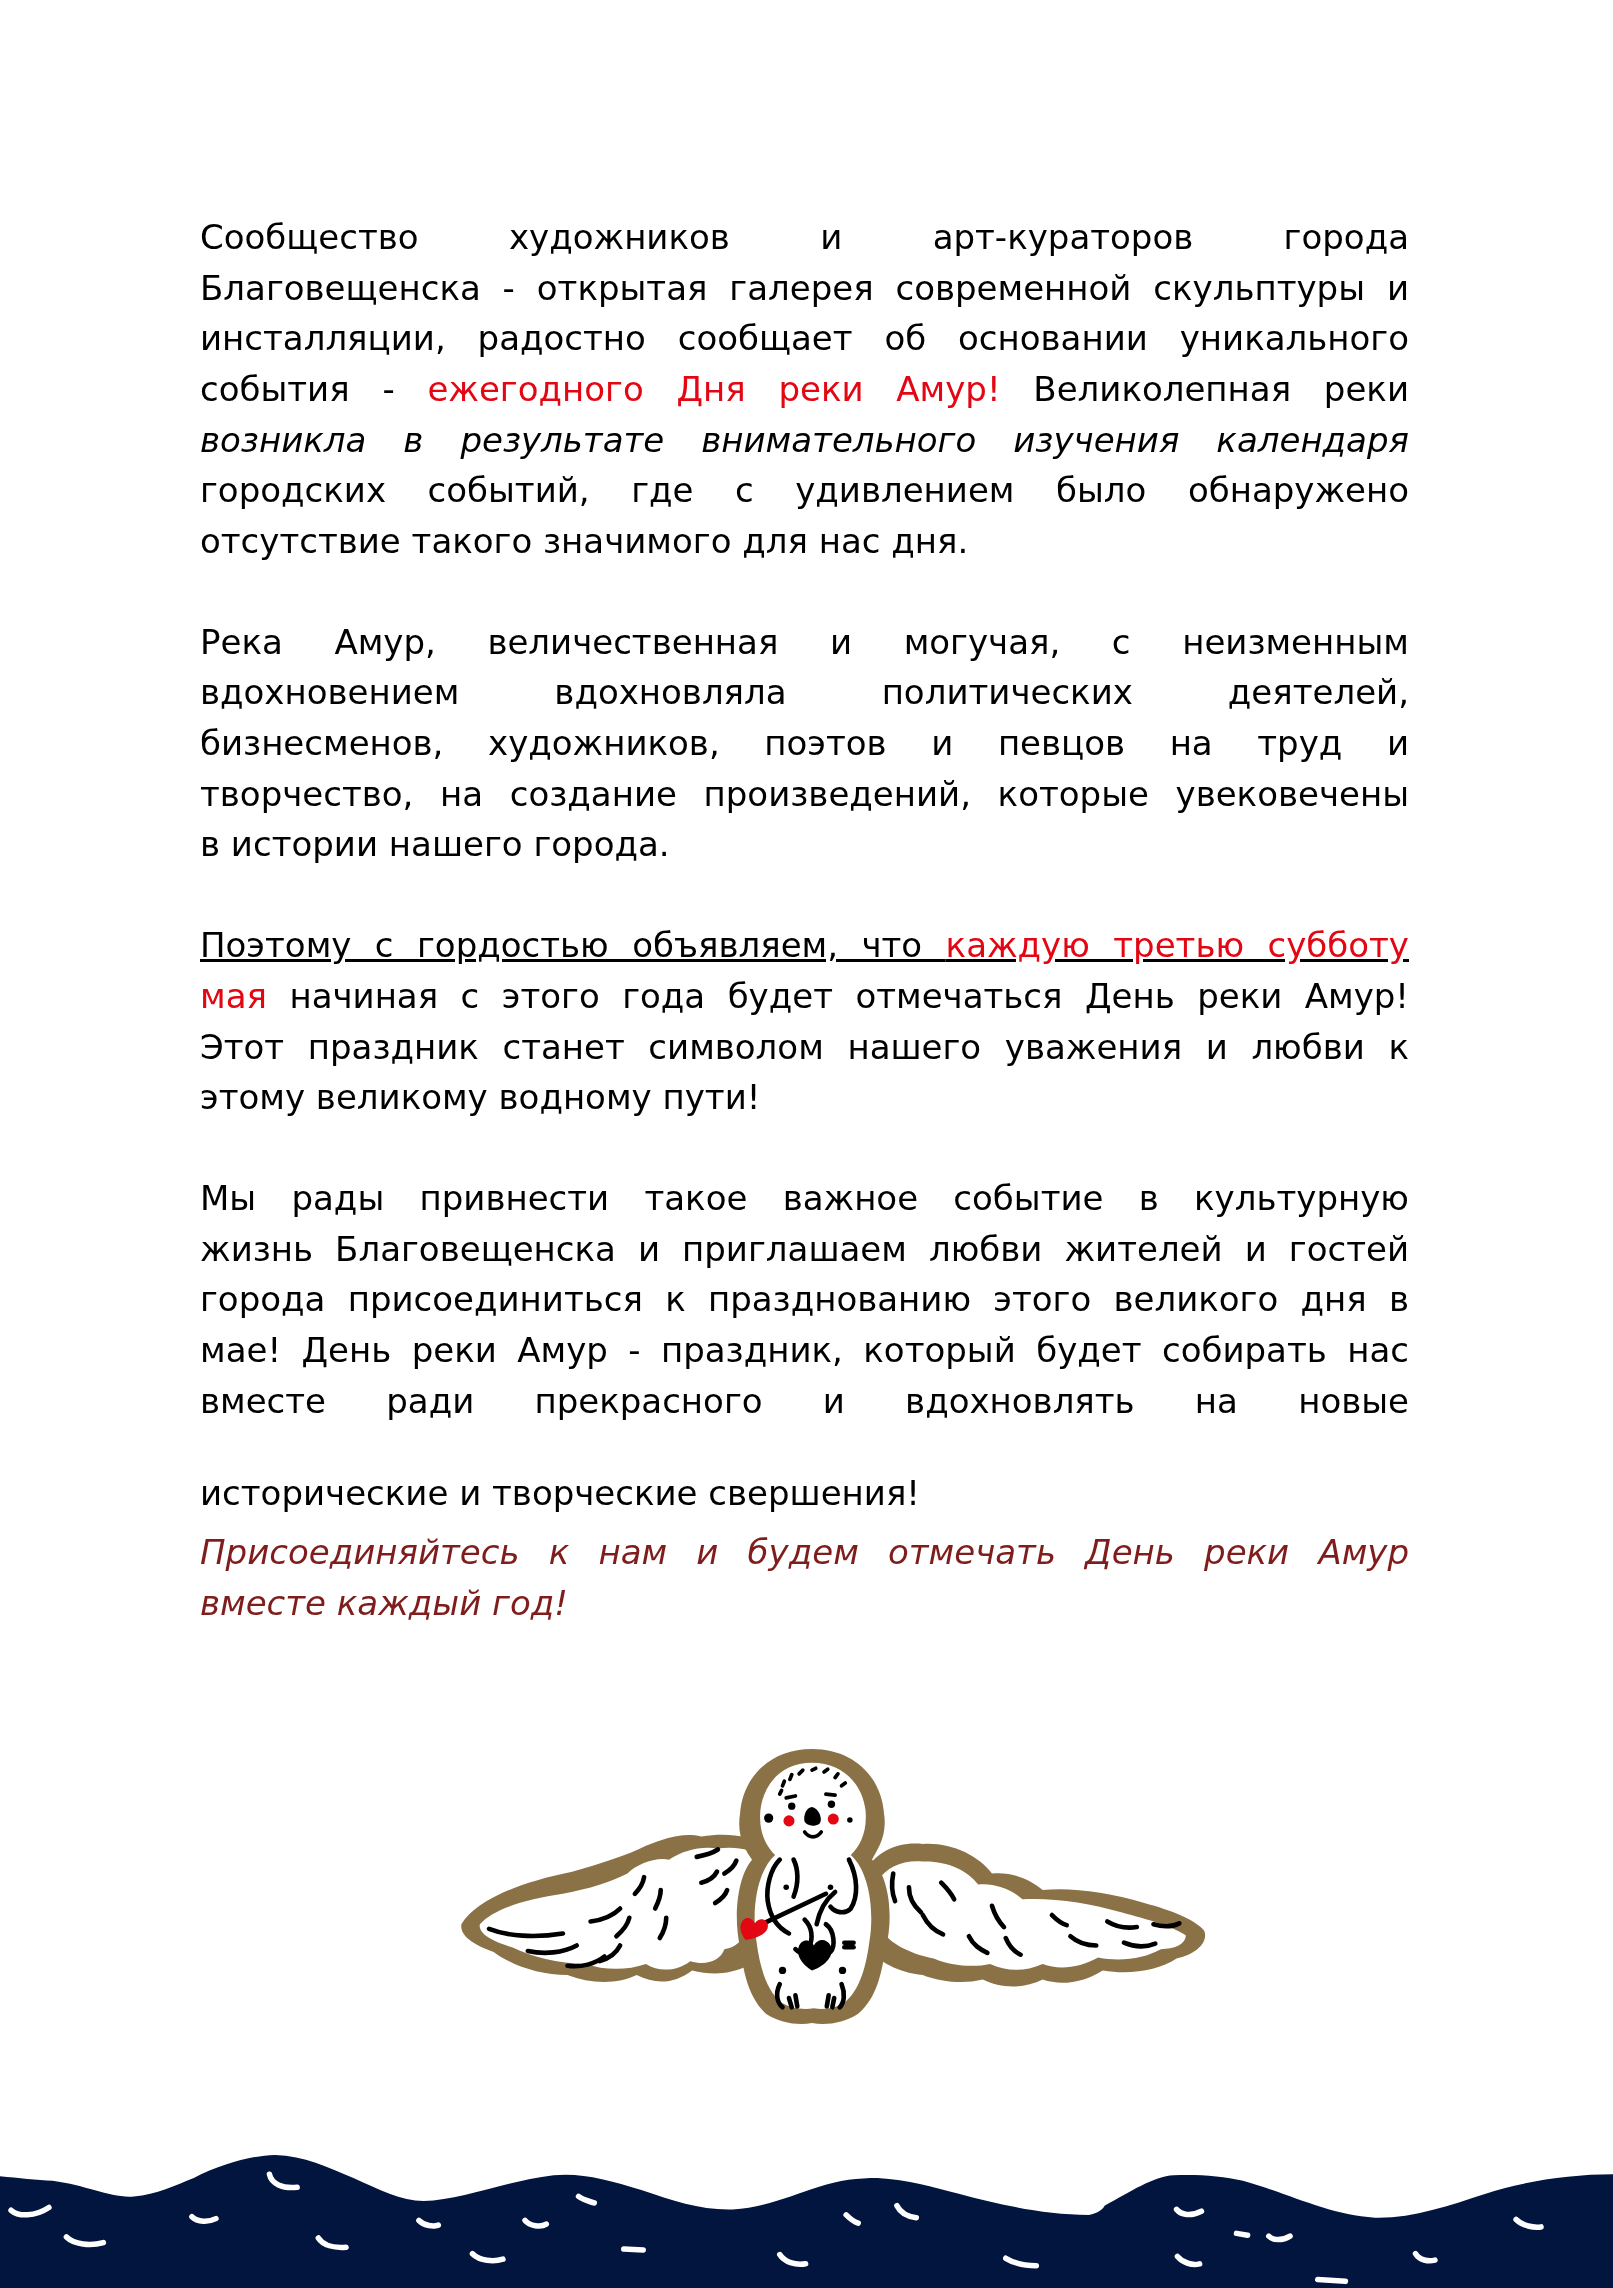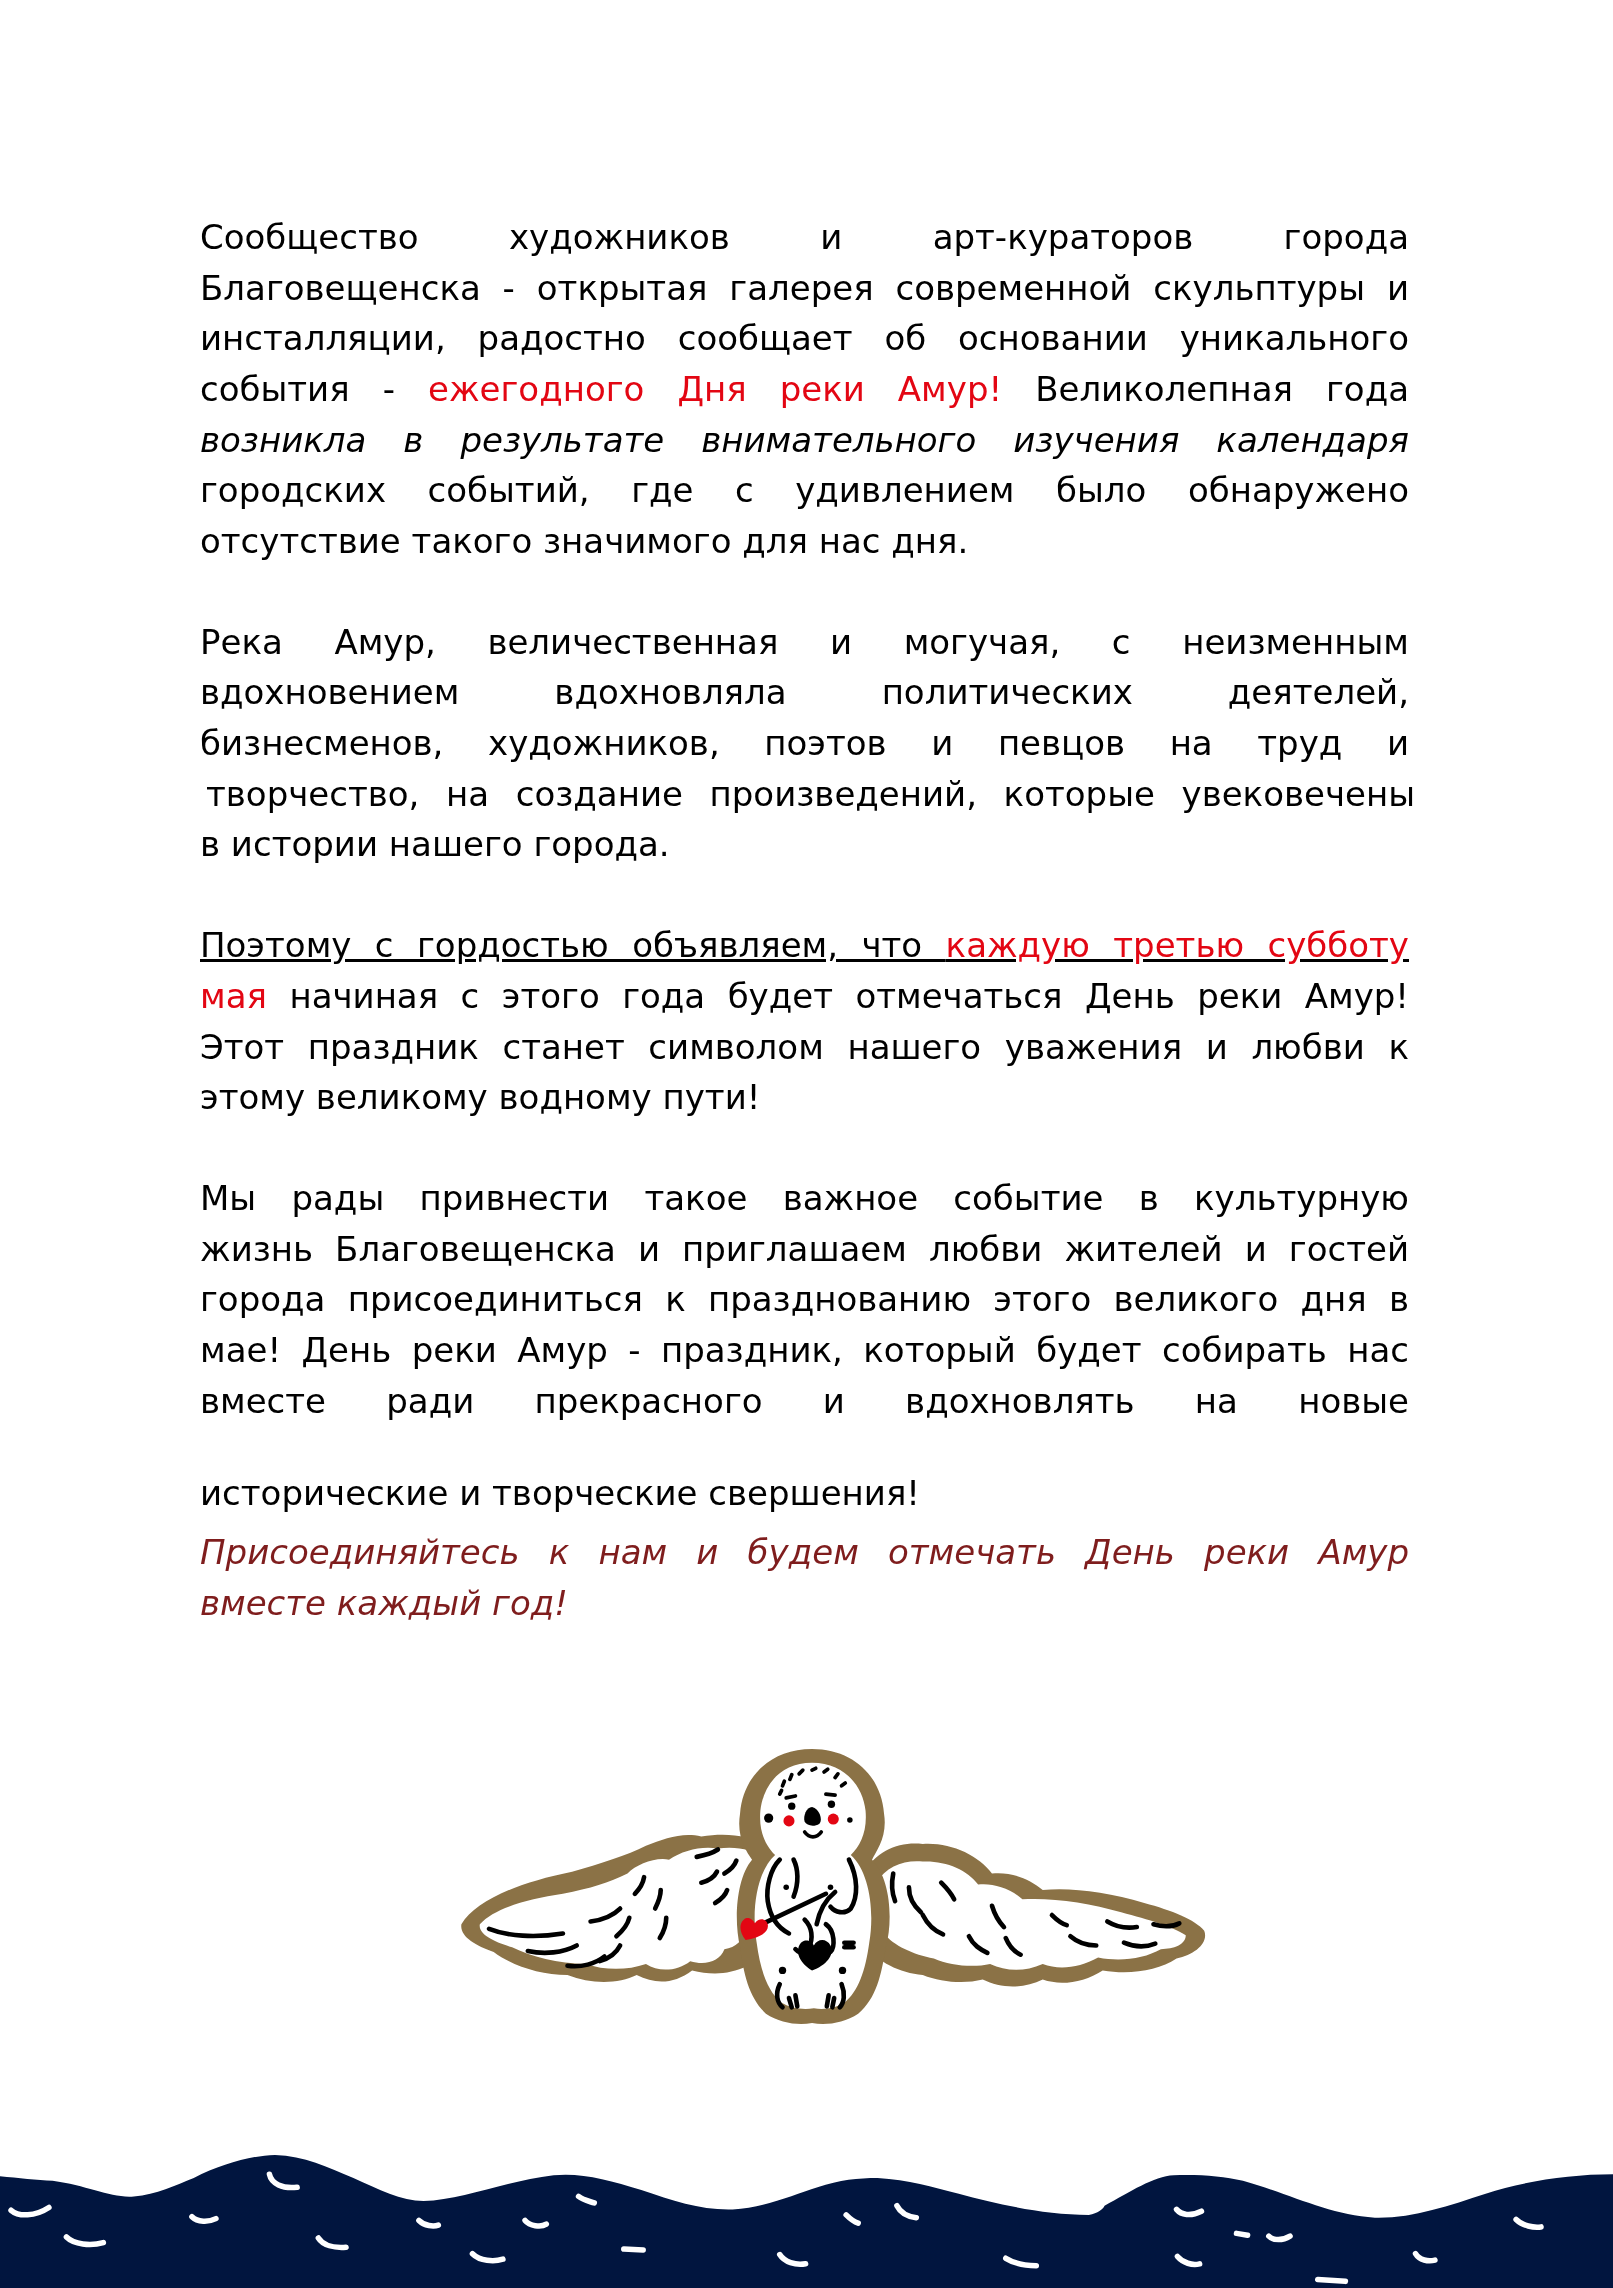--- a/index.html
+++ b/index.html
@@ -22,30 +22,30 @@
 </style>
 </head>
 <body>
 
 <div class="page">
   <div class="text-block" id="text-block">
       <div>
         <div class="line" style="top: 212px; white-space: nowrap;"><span>Сообщество художников и арт-кураторов города</span></div>
         <div class="line" style="top: 263px; white-space: nowrap;"><span>Благовещенска - открытая галерея современной скульптуры и</span></div>
         <div class="line" style="top: 313px; white-space: nowrap;"><span>инсталляции, радостно сообщает об основании уникального</span></div>
-        <div class="line" style="top: 364px; white-space: nowrap;"><span>события - </span><span class="hl">ежегодного Дня реки Амур!</span><span> Великолепная года</span></div>
+        <div class="line" style="top: 364px; white-space: nowrap;"><span>события - </span><span class="hl">ежегодного Дня реки Амур!</span><span> Великолепная реки</span></div>
         <div class="line" style="top: 415px; white-space: nowrap; font-style: italic;"><span>возникла в результате внимательного изучения календаря</span></div>
         <div class="line" style="top: 465px; white-space: nowrap;"><span>городских событий, где с удивлением было обнаружено</span></div>
         <div class="line last" style="top: 516px; white-space: nowrap;"><span>отсутствие такого значимого для нас дня.</span></div>
       </div>
       <div>
         <div class="line" style="top: 617px; white-space: nowrap;"><span>Река Амур, величественная и могучая, с неизменным</span></div>
         <div class="line" style="top: 667px; white-space: nowrap;"><span>вдохновением вдохновляла политических деятелей,</span></div>
         <div class="line" style="top: 718px; white-space: nowrap;"><span>бизнесменов, художников, поэтов и певцов на труд и</span></div>
-        <div class="line" style="top: 769px; white-space: nowrap; margin-left: 6px;"><span>творчество, на создание произведений, которые увековечены</span></div>
+        <div class="line" style="top: 769px; white-space: nowrap;"><span>творчество, на создание произведений, которые увековечены</span></div>
         <div class="line last" style="top: 819px; white-space: nowrap;"><span>в истории нашего города.</span></div>
       </div>
       <div>
         <div class="line" style="top: 920px; white-space: nowrap; text-decoration: underline;"><span>Поэтому с гордостью объявляем, что </span><span class="hl">каждую третью субботу</span></div>
         <div class="line" style="top: 971px; white-space: nowrap;"><span class="hl">мая</span><span> начиная с этого года будет отмечаться День реки Амур!</span></div>
         <div class="line" style="top: 1022px; white-space: nowrap;"><span>Этот праздник станет символом нашего уважения и любви к</span></div>
         <div class="line last" style="top: 1072px; white-space: nowrap;"><span>этому великому водному пути!</span></div>
       </div>
       <div>
         <div class="line" style="top: 1173px; white-space: nowrap;"><span>Мы рады привнести такое важное событие в культурную</span></div>

